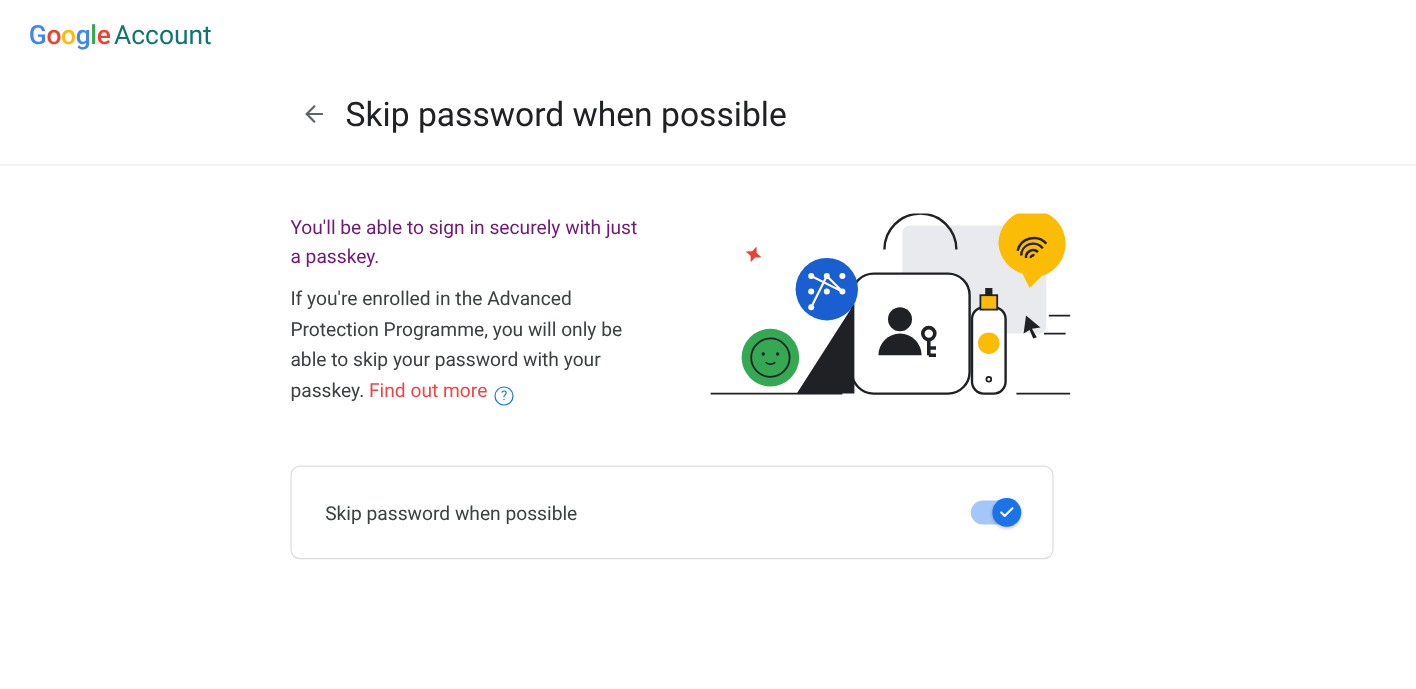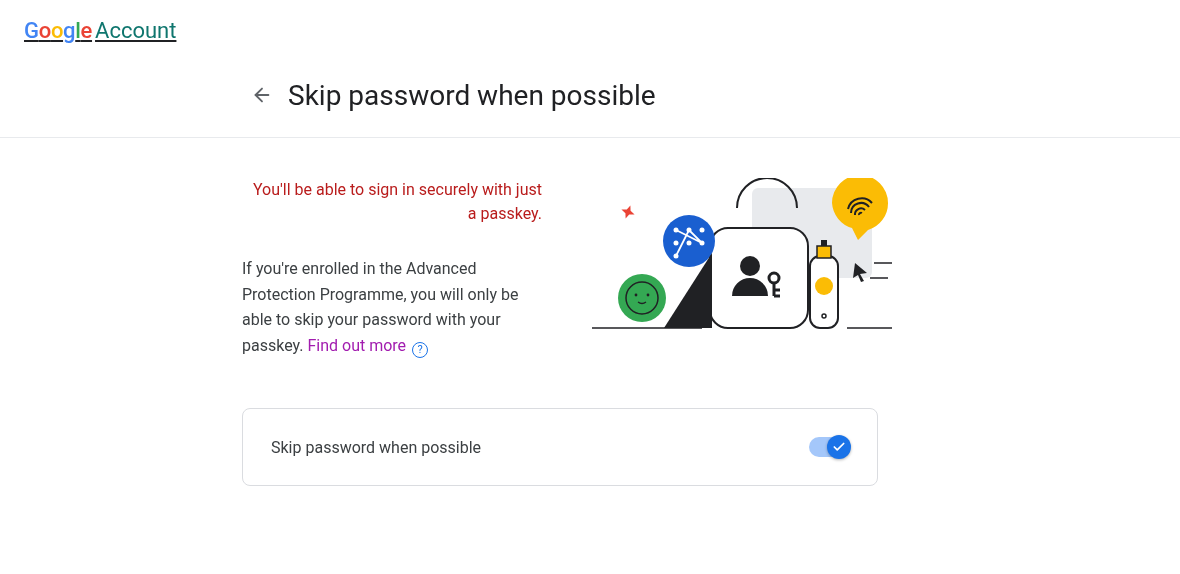--- a/index.html
+++ b/index.html
@@ -8,21 +8,20 @@
     background: #fff;
     color: #202124;
     width: 1180px;
     height: 574px;
     overflow: hidden;
   }
   .topbar {
     padding: 18px 24px 12px 24px;
     display: flex;
     align-items: center;
-    text-decoration: underline;
   }
   .google-logo {
     font-size: 22px;
     font-weight: 500;
     letter-spacing: -0.3px;
   }
   .g-b { color:#4285F4; } .g-r { color:#EA4335; } .g-y { color:#FBBC05; } .g-g { color:#34A853; }
   .account-word { color:#0f766e; font-weight:400; font-size:22px; margin-left:3px; }
   .page-header-row {
     display:flex;
@@ -38,23 +37,23 @@
     margin-right:6px;
   }
   .page-title { font-size:28px; font-weight:400; color:#202124; }
   .divider { border-bottom:1px solid #e8eaed; width:100%; }
   .content {
     display:flex;
     padding: 40px 0 0 242px;
     gap: 50px;
   }
   .text-col { width: 300px; }
-  .lead { font-size:16px; color:#b91c1c; line-height:1.5; margin-bottom:30px;text-align:right; }
+  .lead { font-size:16px; color:#701a75; line-height:1.5; margin-bottom:10px; }
   .body-text { font-size:16px; color:#3c4043; line-height:1.6; }
-  .link { color:#a21caf; text-decoration:none; cursor:pointer; }
+  .link { color:#ef4444; text-decoration:none; cursor:pointer; }
   .help-icon {
     display:inline-flex;
     align-items:center; justify-content:center;
     width:16px; height:16px;
     border:1.3px solid #1a73e8;
     border-radius:50%;
     font-size:11px;
     color:#1a73e8;
     margin-left:2px;
     vertical-align:-2px;

